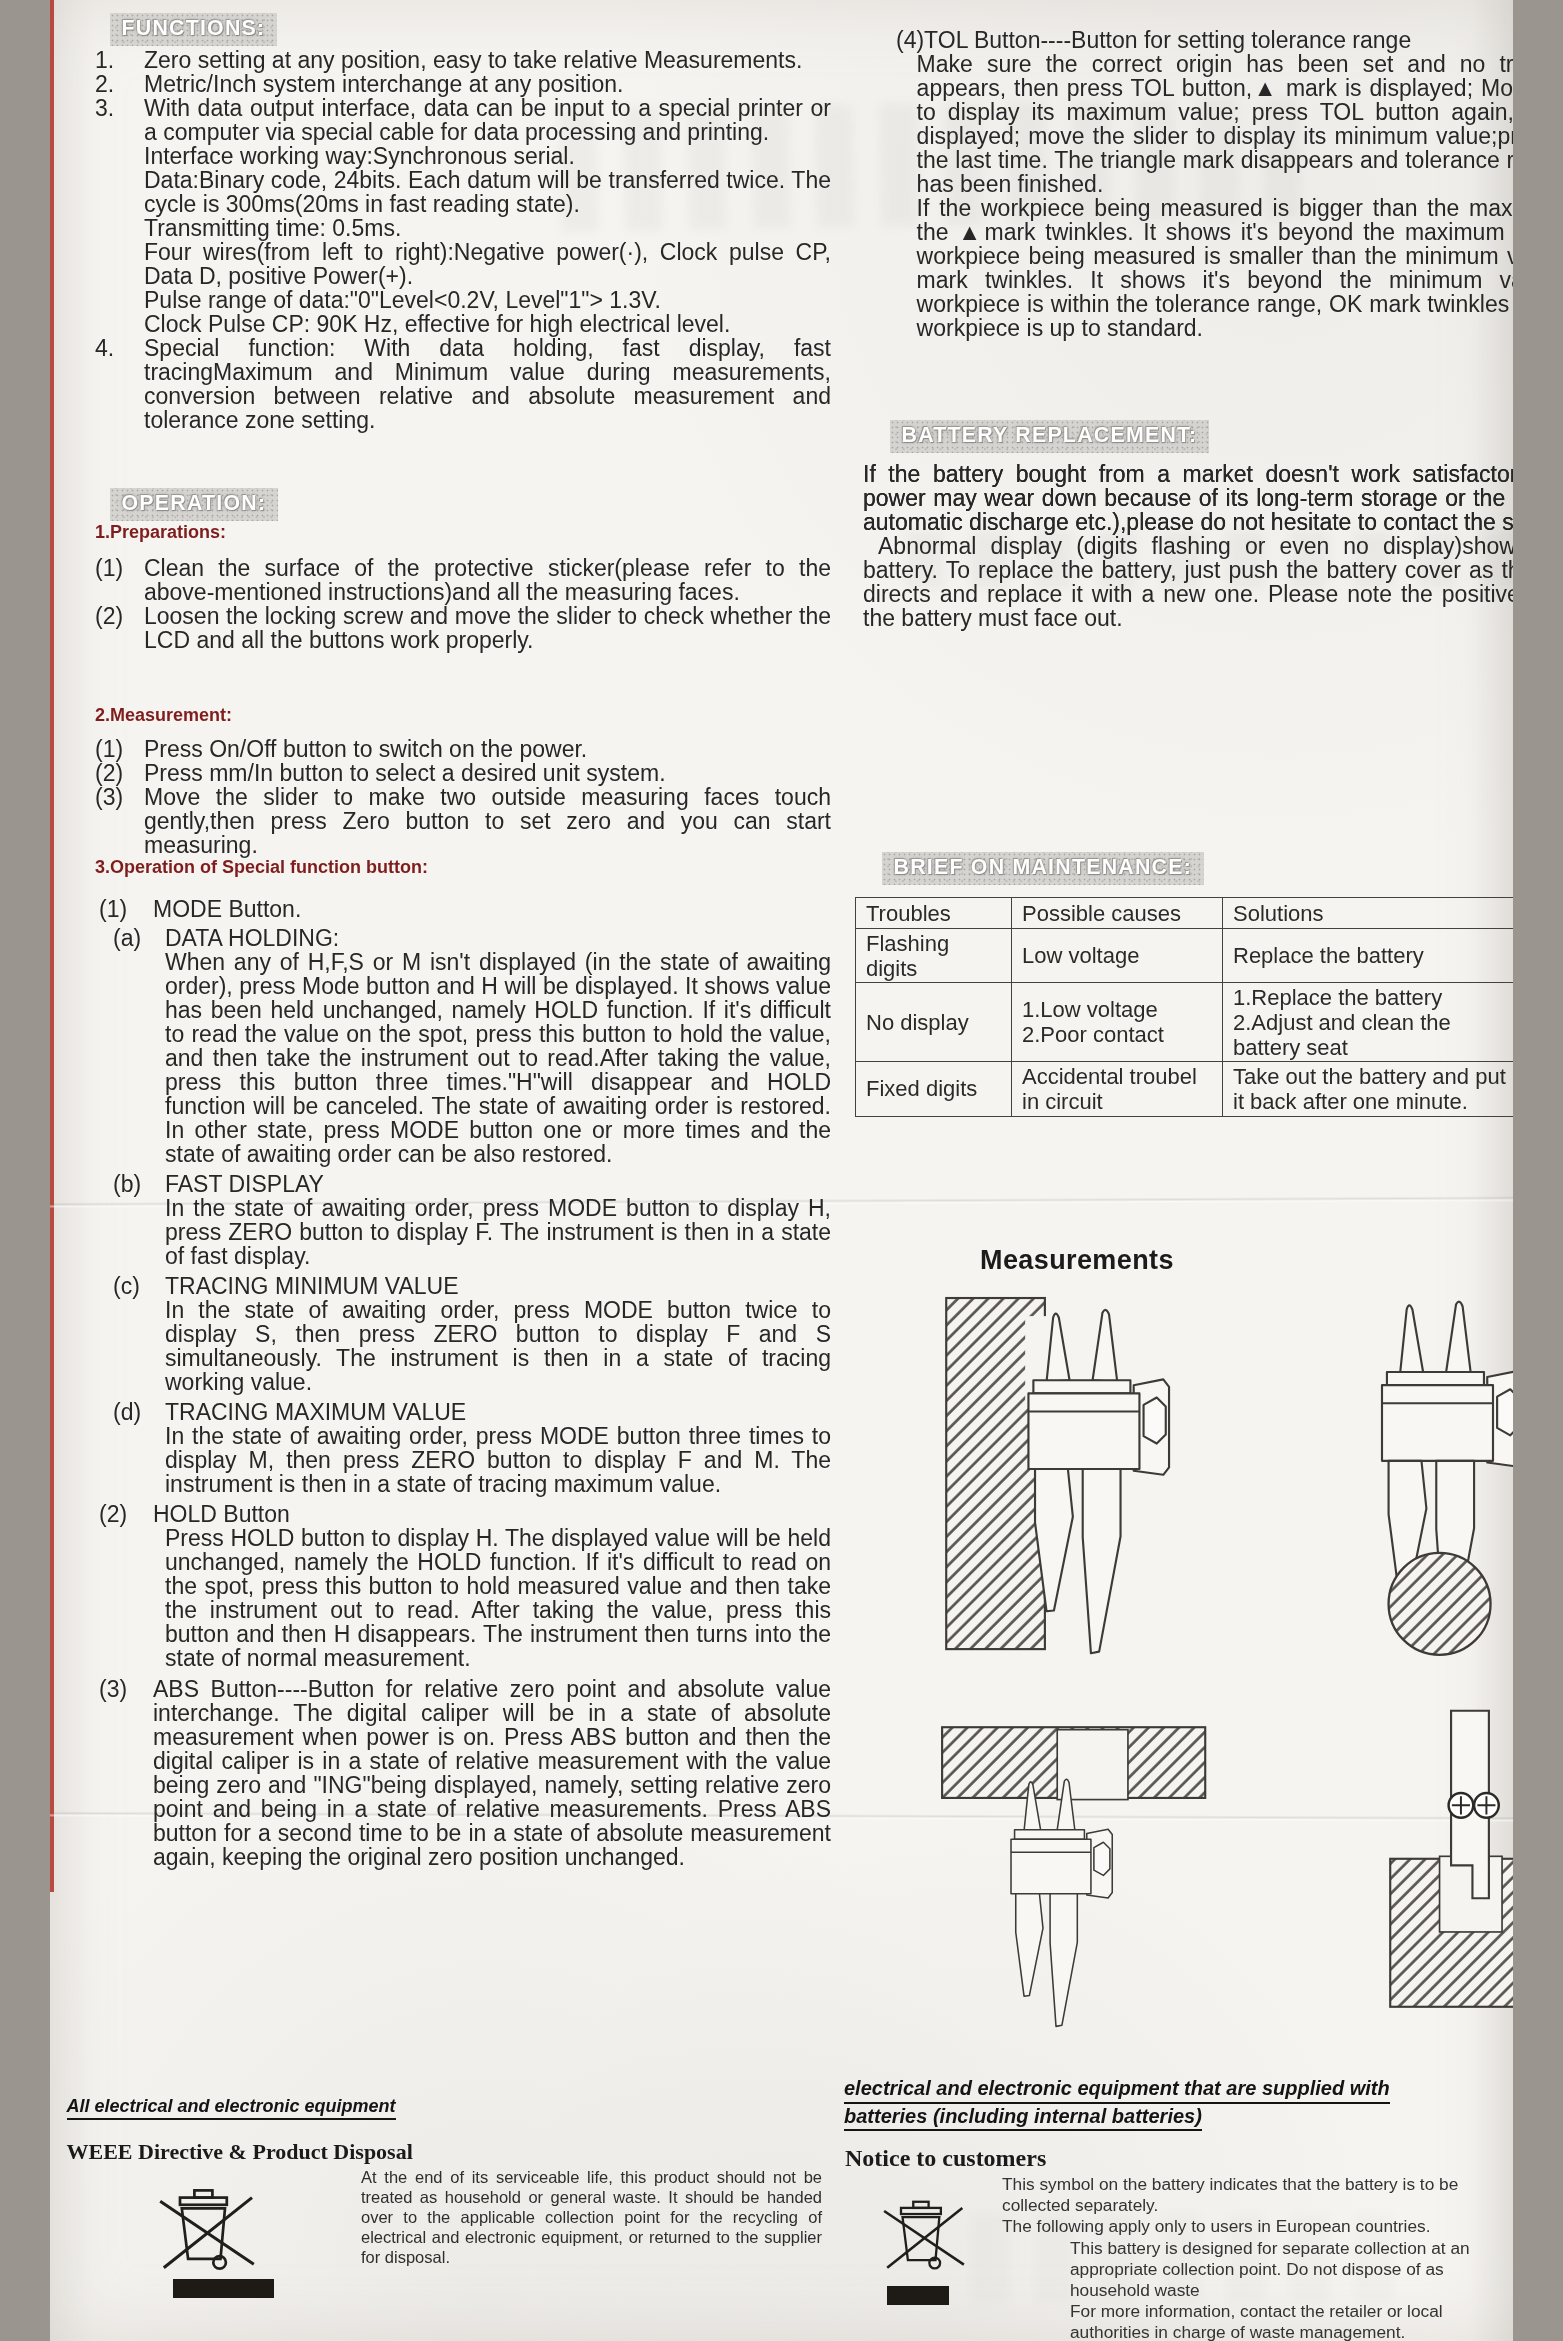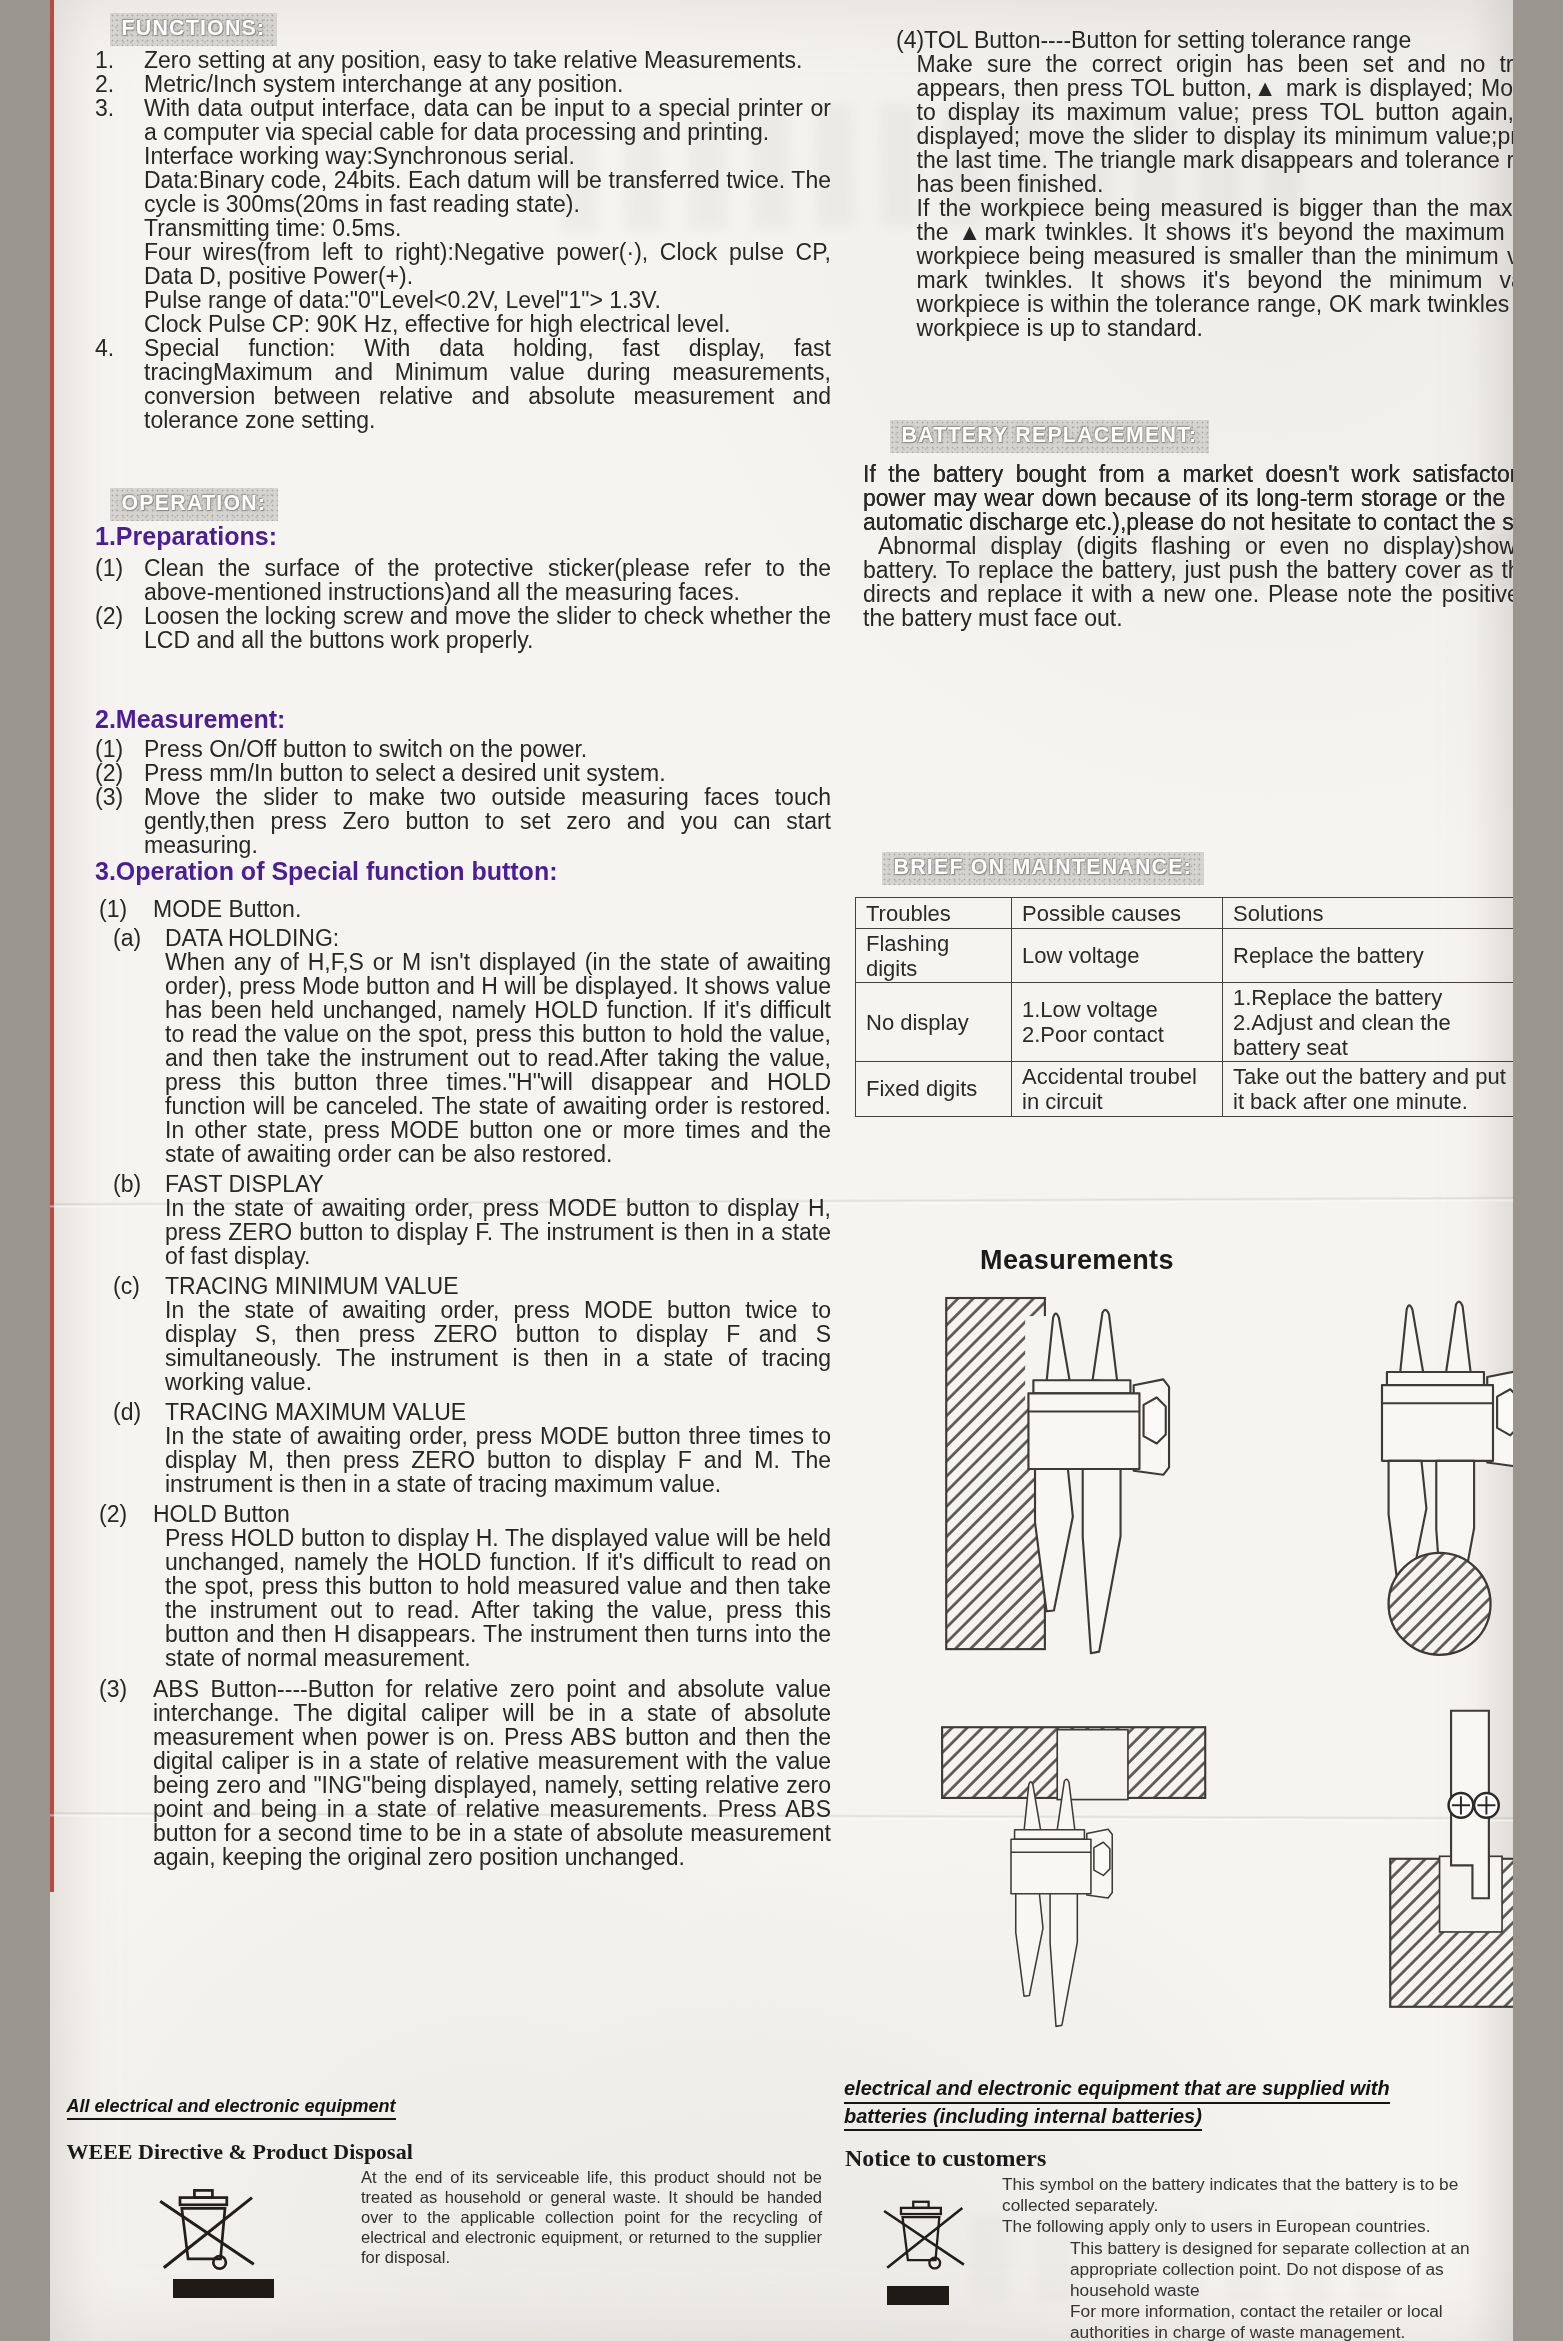--- a/index.html
+++ b/index.html
@@ -33,21 +33,21 @@
   .para{position:relative;margin:0;text-align:justify;font-size:23px;line-height:24px;color:#272727;}
   .mk{position:absolute;left:0;top:0;}
   .n{padding-left:49px;}  .n .mk{left:0;}
   .s{padding-left:49px;}
   .lv1{padding-left:58px;margin-top:6.6px;} .lv1 .mk{left:4.1px;}
   .lv2{padding-left:70px;margin-top:5.8px;} .lv2 .mk{left:18px;}
   .body{padding-left:70px;}
   .t0{padding-left:0;}
   .cont{padding-left:20.6px;}
   .heavy{text-shadow:0 0 0.6px #1d1d1d;}
-  .h2{font-weight:bold;font-size:25px;color:#4c1d95;}
+  .h2{font-weight:bold;font-size:18px;color:#7f1d1d;}
   .p1i{text-indent:15px;}
 
   table.maint{border-collapse:collapse;table-layout:fixed;width:740px;background:transparent;}
   table.maint td,table.maint th{border:1.6px solid #45413c;font-weight:normal;text-align:left;
         font-size:22px;line-height:25px;padding:1.6px 10px;vertical-align:middle;color:#2a2a2a;white-space:pre-line;}
   .mtitle{font-weight:bold;font-size:27px;color:#1b1b1b;letter-spacing:0.4px;}
 
   .equip{font-style:italic;font-weight:bold;font-size:18px;color:#141414;
         border-bottom:2.1px solid #141414;padding-bottom:0.8px;display:inline-block;}
   .equip2{font-style:italic;font-weight:bold;font-size:20px;line-height:25.5px;color:#141414;}

